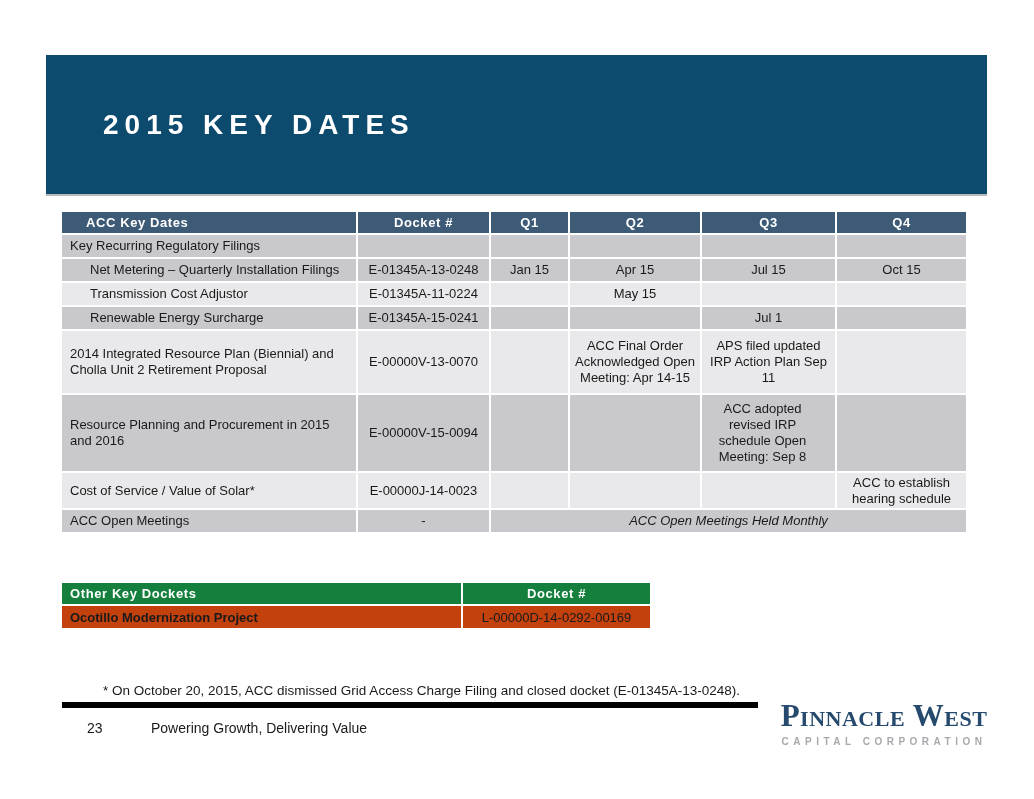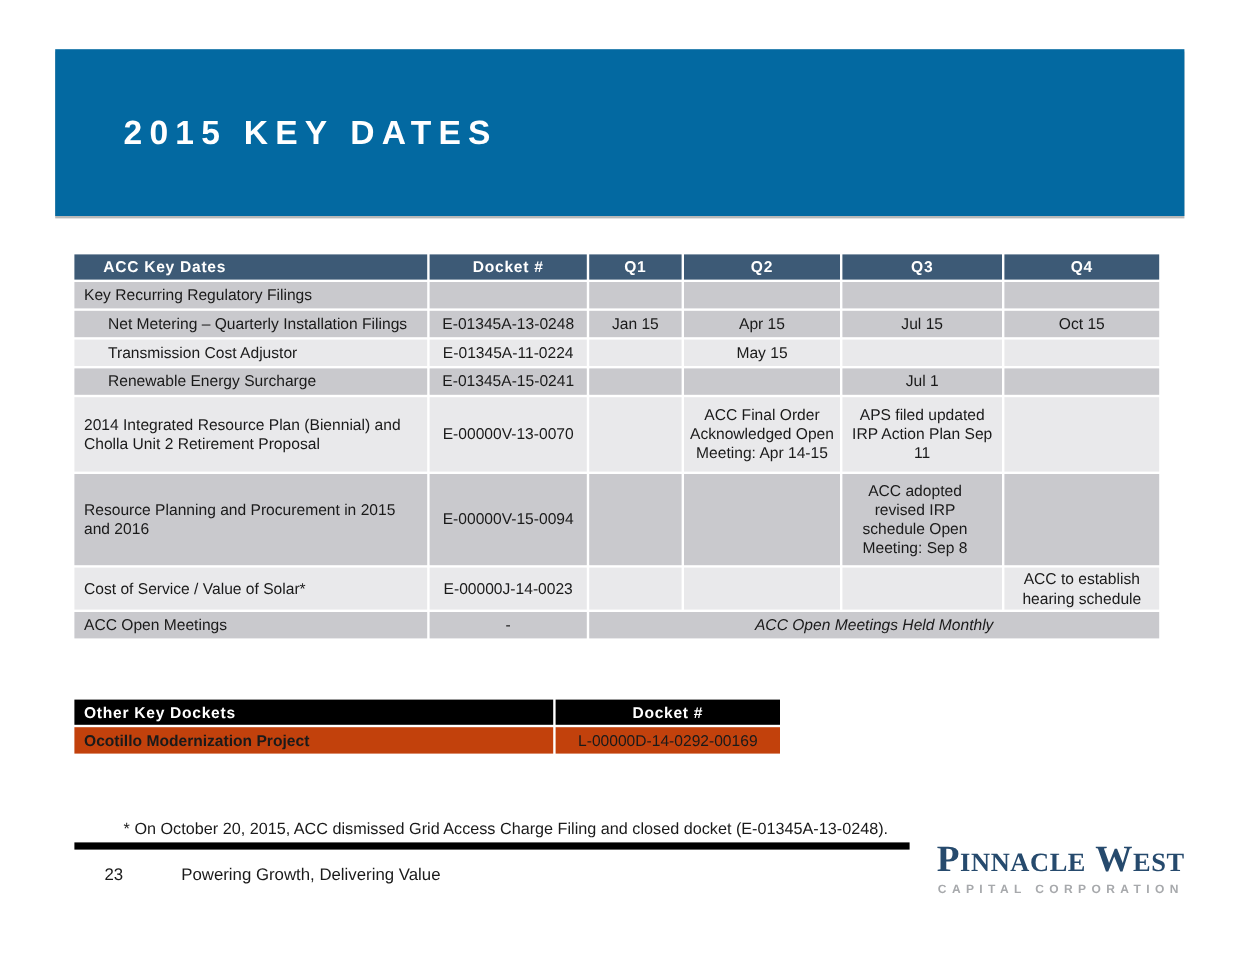--- a/index.html
+++ b/index.html
@@ -3,22 +3,22 @@
 <meta charset="utf-8">
 <style>
   html,body{margin:0;padding:0;}
   body{
     width:1034px;height:799px;position:relative;background:#ffffff;
     font-family:"Liberation Sans","DejaVu Sans",sans-serif;color:#1a1a1a;
     overflow:hidden;
   }
   
   .title-bar{
-    position:absolute;left:46px;top:41px;width:941px;height:139px;
-    background:#0369a1;box-shadow:0 2px 0 #b9b9b9;
+    position:absolute;left:46px;top:55px;width:941px;height:139px;
+    background:#0c4a6e;box-shadow:0 2px 0 #b9b9b9;
   }
   .title-text{
     position:absolute;left:57px;top:0;height:100%;display:flex;align-items:center;
     color:#ffffff;font-size:28px;font-weight:bold;letter-spacing:6px;white-space:nowrap;
   }
   
   .acc-wrap{position:absolute;left:60px;top:210px;}
   table{border-collapse:separate;border-spacing:2px;table-layout:fixed;}
   th,td{overflow:hidden;}
   .acc th{
@@ -38,21 +38,21 @@
   .simple td{height:20px;}
   .row-irp td{height:60px;}
   .row-rpp td{height:74px;}
   .row-rpp td.q3pad{padding-left:4px;padding-right:16px;}
   .row-cos td{height:33px;}
   .row-aom td{height:20px;}
   .note-span{font-style:italic;}
   
   .other-wrap{position:absolute;left:60px;top:581px;}
   .other th{
-    background:#000000;color:#ffffff;font-size:13px;font-weight:bold;
+    background:#15803d;color:#ffffff;font-size:13px;font-weight:bold;
     letter-spacing:0.6px;height:19px;padding:1px 4px;text-align:center;
   }
   .other th.c1{text-align:left;padding-left:8px;}
   .other td{
     background:#c2410c;font-size:13px;height:20px;padding:1px 4px;
     vertical-align:middle;text-align:center;
   }
   .other td.c1{text-align:left;padding-left:8px;font-weight:bold;}
   
   .footnote{position:absolute;left:103px;top:683px;font-size:13.5px;white-space:nowrap;}

